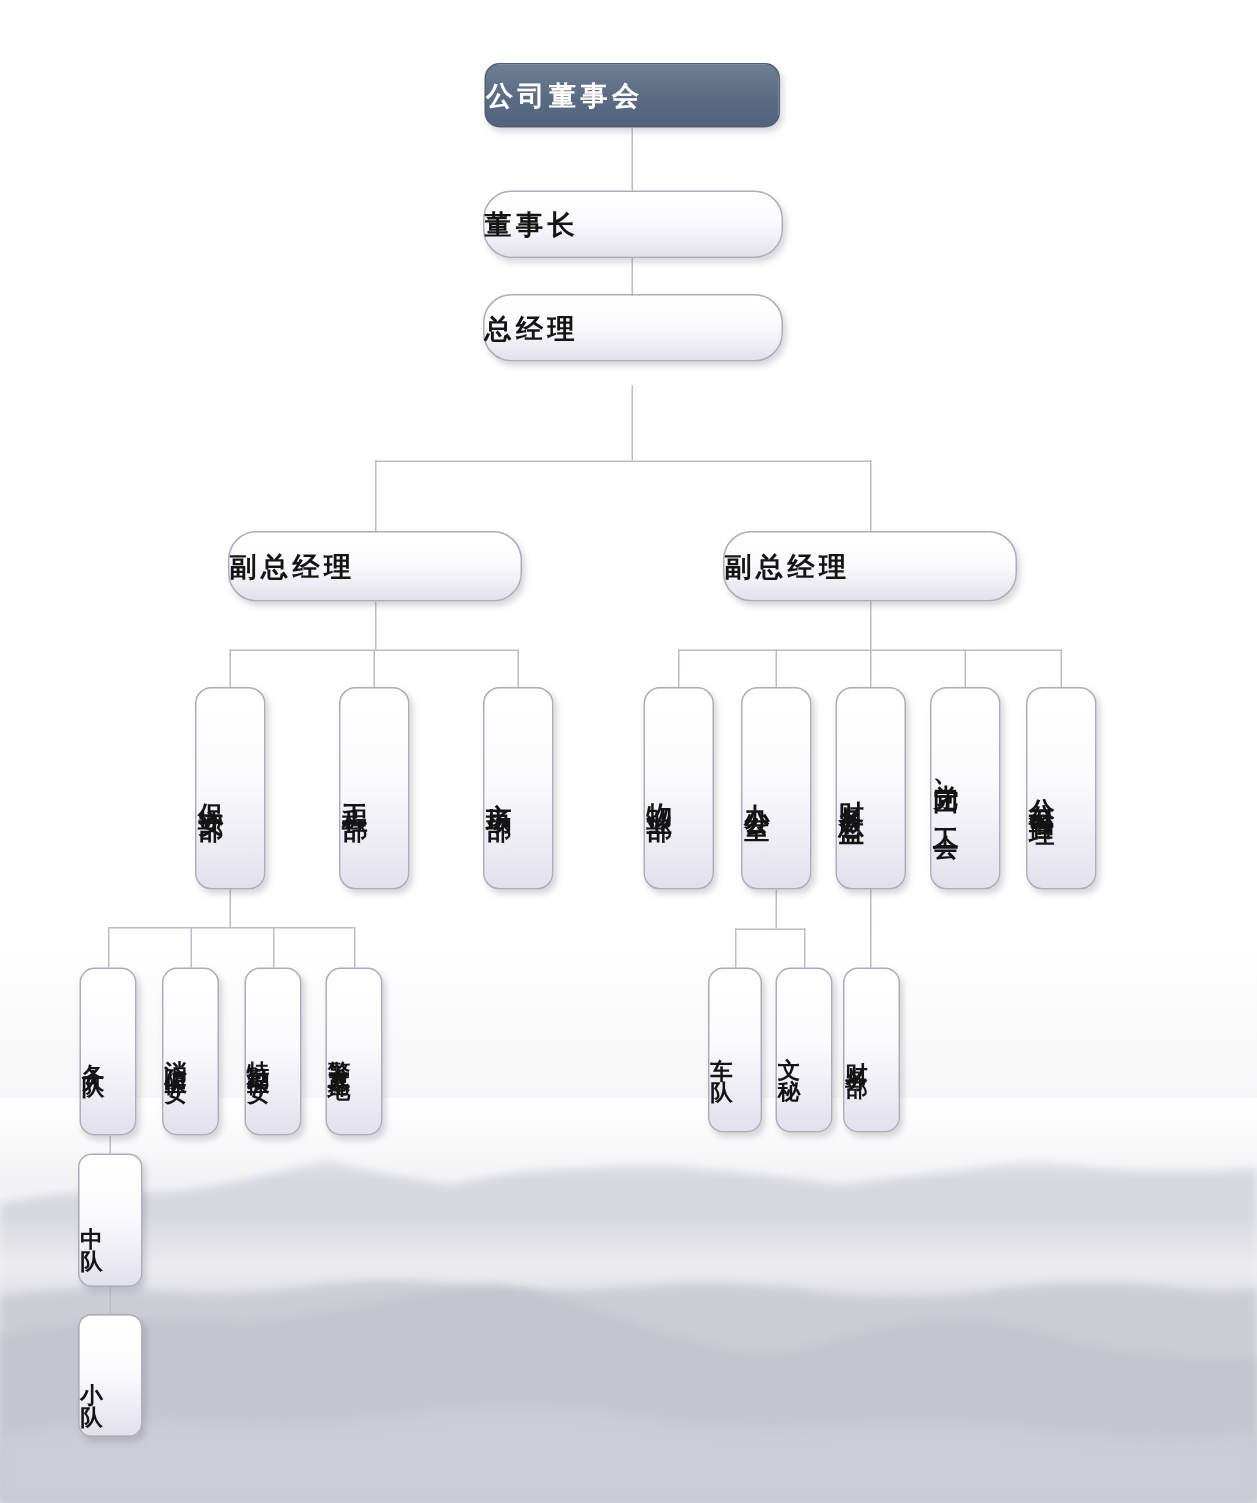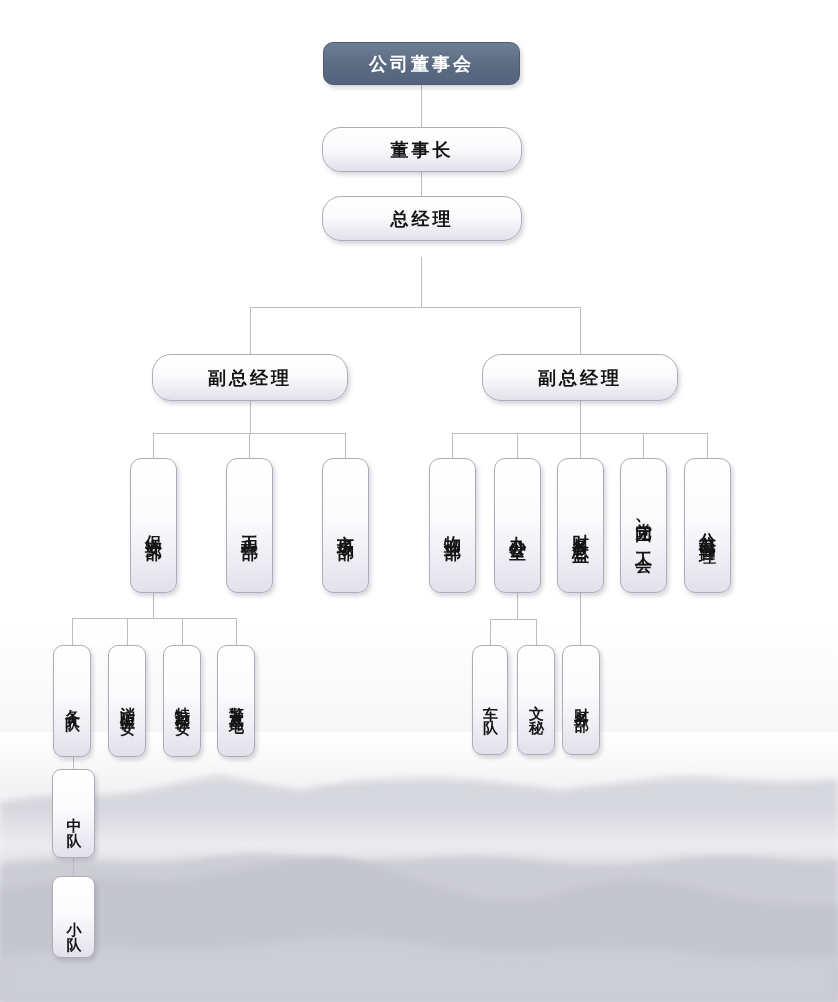--- a/index.html
+++ b/index.html
@@ -10,21 +10,21 @@
     overflow:hidden;
     background:linear-gradient(180deg,#ffffff 0%,#ffffff 62%,#f6f6f8 74%,#ededf0 85%,#e9e9ed 100%);
     font-family:"DejaVu Sans","Liberation Sans",sans-serif;
   }
   .mountains{position:absolute;left:0;bottom:0;width:838px;height:270px;pointer-events:none;}
   
   .cl{position:absolute;background:#bdbbc4;}
   
   .node{
     position:absolute;
-    display:flex;align-items:center;justify-content:center;
+    display:flex;align-items:center;
     background:linear-gradient(180deg,#ffffff 0%,#fbfbfd 45%,#eeedf4 75%,#e2e1ea 100%);
     border:1px solid #aeacb8;
     box-shadow:2px 3px 4px rgba(110,110,130,.28);
     color:#141414;font-weight:bold;
     box-sizing:border-box;
   }
   .hnode{border-radius:19px;font-size:18px;letter-spacing:3px;}
   .root{
     background:linear-gradient(180deg,#6e7e93 0%,#5b6b83 55%,#53637b 100%);
     border:1px solid #4d5d75;

